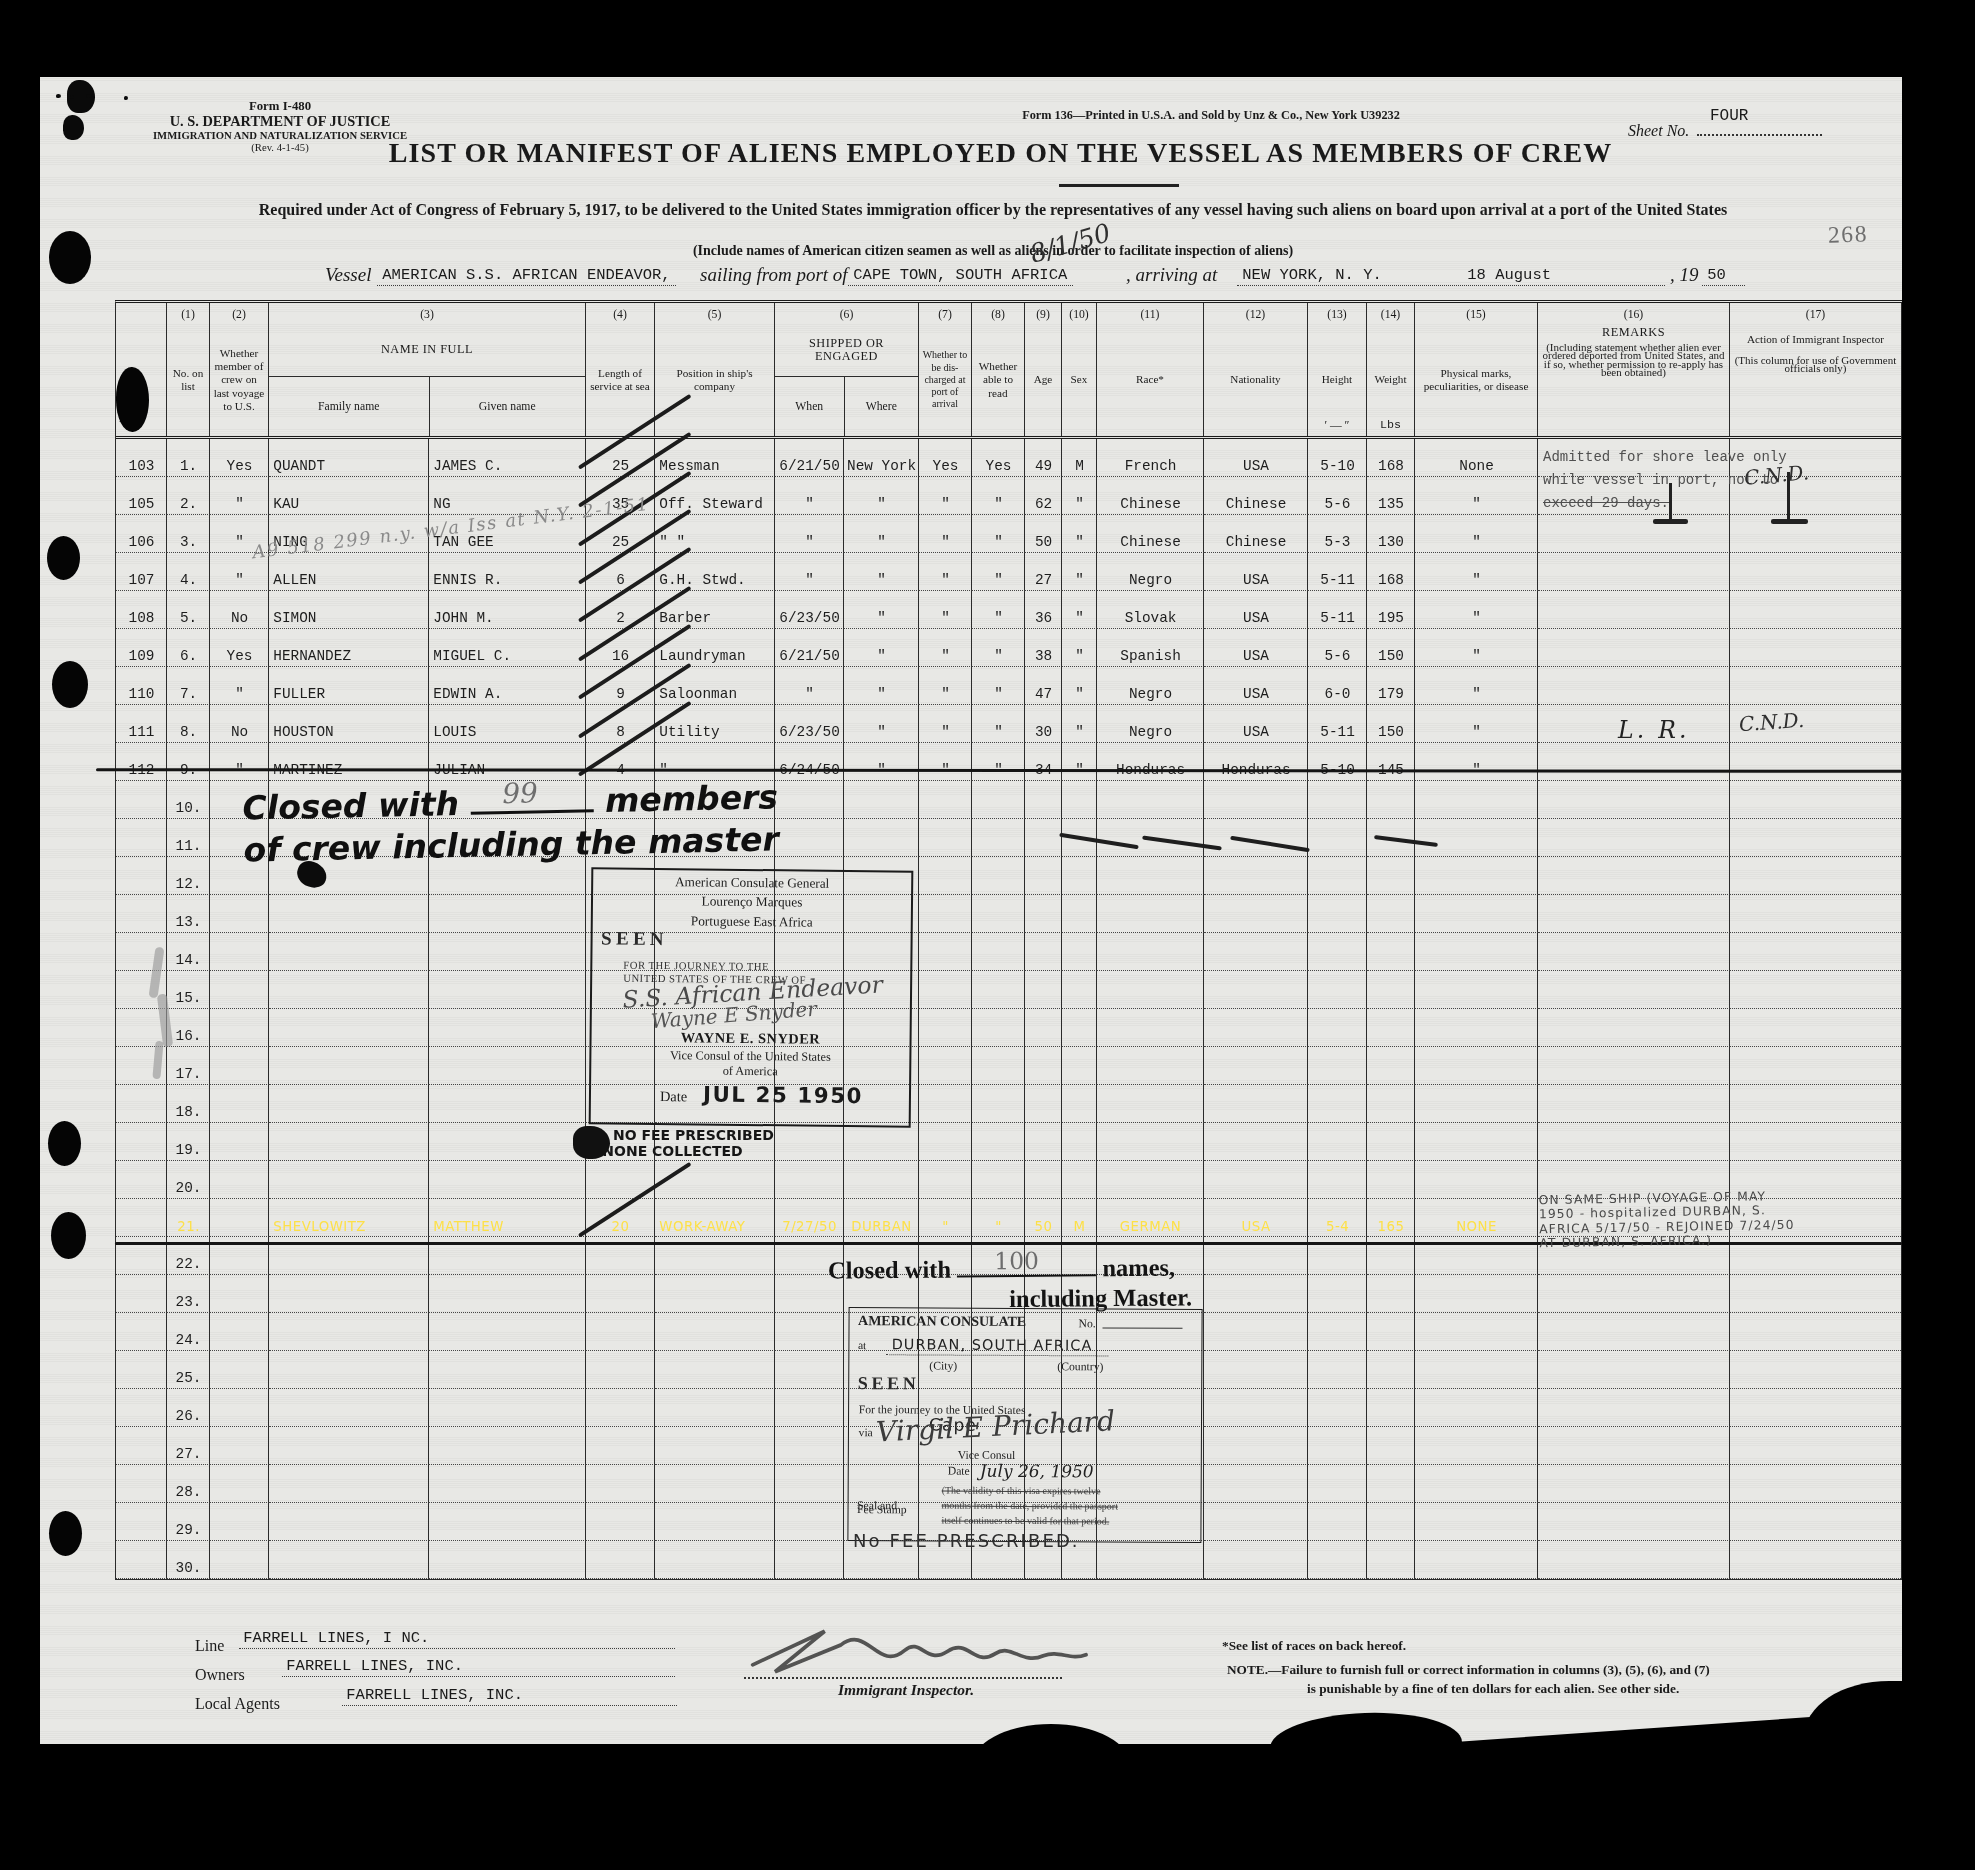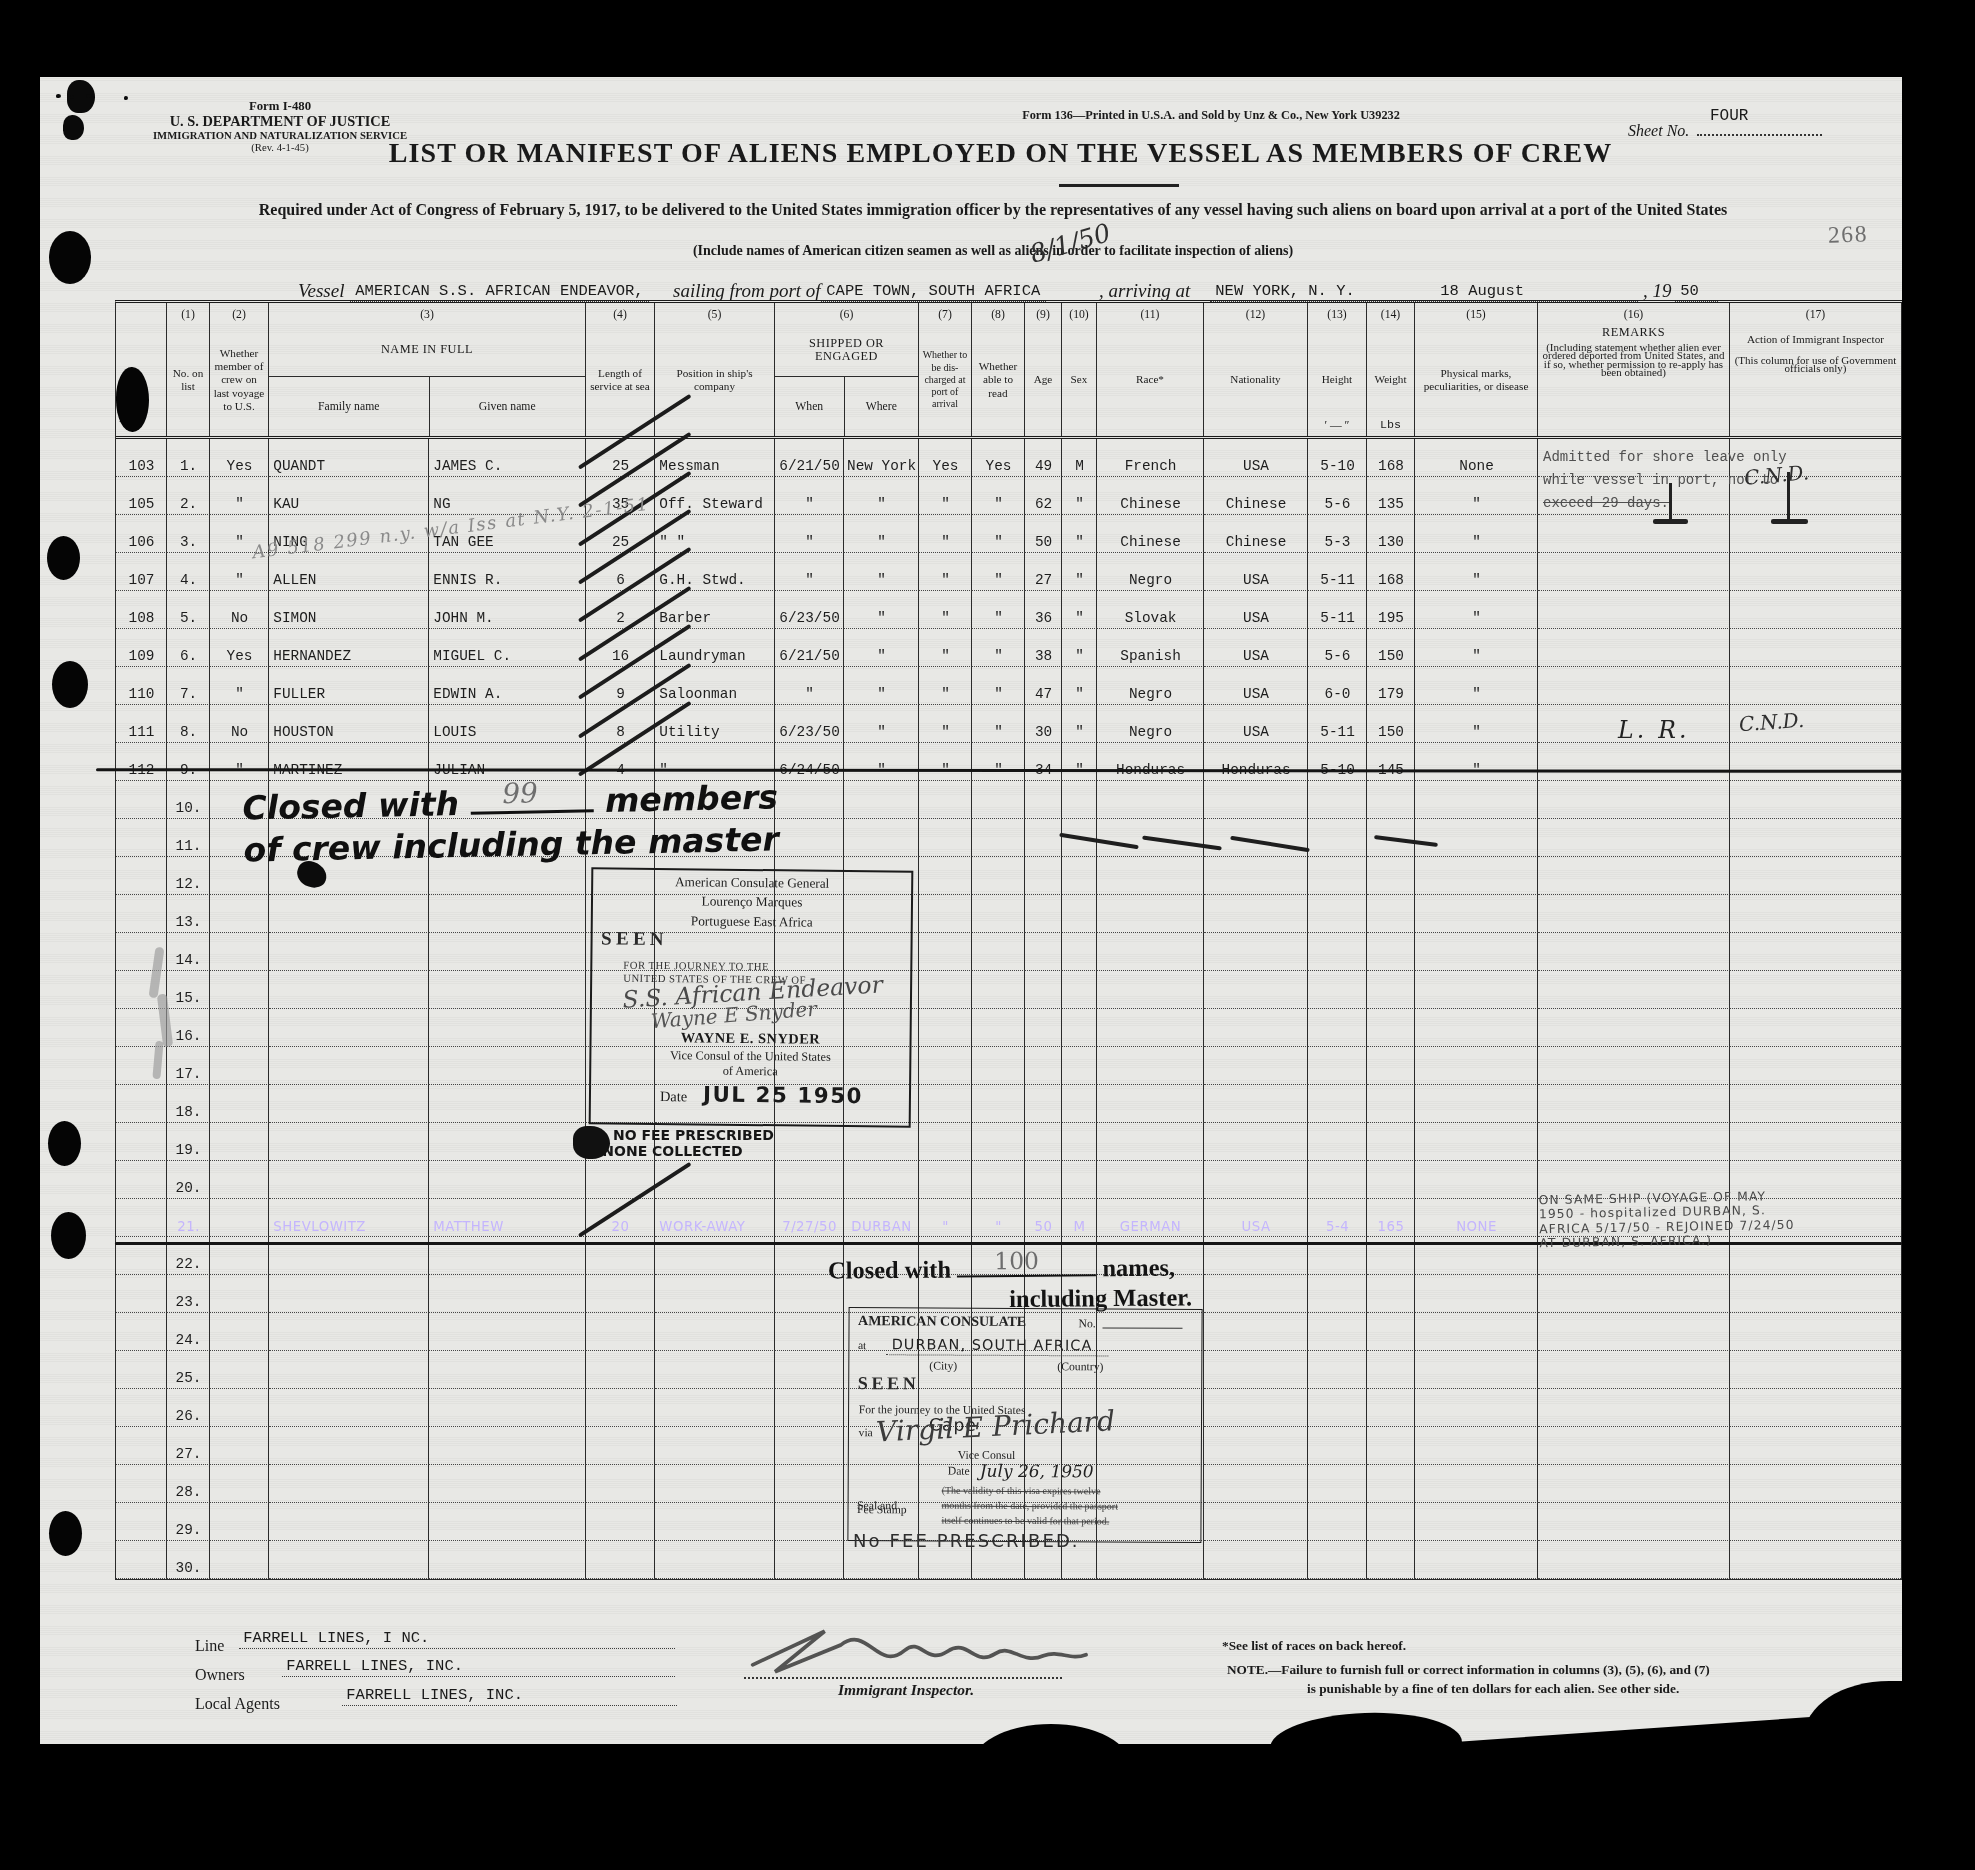--- a/index.html
+++ b/index.html
@@ -22,21 +22,21 @@
   .printer{left:832px;top:108px;width:758px;text-align:center;font-size:12.3px;font-weight:bold;z-index:3;}
   .sheetlbl{left:1604px;top:122px;font-size:16px;font-style:italic;z-index:3;margin-left:24px;}
   .sheetval{left:1710px;top:107px;font-size:16px;z-index:3;}
   .sheetline{left:1697px;top:134px;width:125px;border-bottom:2.1px dotted #333;z-index:3;}
   .pagestamp{left:1828px;top:221px;font-size:23.5px;color:#6f6f6f;letter-spacing:1.6px;z-index:3;transform:rotate(-2deg);}
   .doctitle{left:213px;right:187px;top:137px;text-align:center;font-size:28px;font-weight:bold;letter-spacing:1.1px;z-index:3;}
   .titleline{left:1059px;top:184px;width:120px;height:3.2px;background:#222;z-index:3;}
   .sub1{left:224px;right:213px;top:200px;text-align:center;font-size:16px;font-weight:bold;line-height:20px;z-index:3;}
   .sub2{left:224px;right:213px;top:243px;text-align:center;font-size:14px;font-weight:bold;z-index:3;}
   
-  .vseg{position:absolute;top:276px;height:25.6px;display:flex;align-items:flex-end;z-index:3;}
+  .vseg{position:absolute;top:260px;height:25.6px;display:flex;align-items:flex-end;z-index:3;margin-left:27px;}
   .vlbl{font-size:19px;font-style:italic;}
   .vval{font-family:"Liberation Mono","DejaVu Sans Mono",monospace;font-size:15.5px;border-bottom:1.6px dotted #3c3c3c;padding:0 5.3px 1.1px 5.3px;}
   
   .tablewrap{left:115px;top:300px;width:1785px;z-index:2;
      border-top:3.7px double #1a1a1a;border-left:1.6px solid #2b2b2b;border-right:2.7px double #2b2b2b;border-bottom:1.6px solid #2b2b2b;}
   .tgridcols{display:grid;grid-template-columns:51px 43px 59px 160px 157px 69px 120px 69px 75px 53px 53px 37px 35px 107px 104px 59px 48px 123px 192px 171px;}
   .thead{height:133px;border-bottom:3.7px double #1a1a1a;}
   .hcell{position:relative;border-right:1.1px solid #2b2b2b;display:flex;flex-direction:column;}
   .hcell:last-child{border-right:none;}
   .hnum{height:19px;display:flex;align-items:center;justify-content:center;font-size:11.7px;padding-top:2.1px;}
@@ -46,21 +46,21 @@
   .hsub{display:flex;height:59px;}
   .hsubcell{display:flex;align-items:center;justify-content:center;font-size:11.7px;}
   .hunit{position:absolute;bottom:4.3px;width:100%;text-align:center;font-size:11.7px;}
   .hsmall{font-size:11px;line-height:8.3px;font-weight:normal;padding:1.1px 3.2px;text-align:center;}
   .tbody{position:relative;}
   .trow{display:grid;grid-template-columns:51px 43px 59px 160px 157px 69px 120px 69px 75px 53px 53px 37px 35px 107px 104px 59px 48px 123px 192px 171px;height:38px;}
   .tcell{border-right:1.1px solid #2b2b2b;border-bottom:1.6px dotted #454545;display:flex;align-items:flex-end;
      font-family:"Liberation Mono","DejaVu Sans Mono",monospace;font-size:14.4px;color:#1d1d1d;padding:0 3.2px 1.6px 4.3px;overflow:visible;white-space:nowrap;}
   .tcell:last-child{border-right:none;}
   .tcell.ctr{justify-content:center;}
-  .trow.hand .tcell{font-family:"DejaVu Sans",sans-serif;font-size:13.3px;letter-spacing:0.5px;color:#c4b5fd;}
+  .trow.hand .tcell{font-family:"DejaVu Sans",sans-serif;font-size:13.3px;letter-spacing:0.5px;color:#fde047;}
   .slash{position:absolute;left:463px;width:133px;height:4.3px;background:#1c1c1c;border-radius:3.2px;
      transform:rotate(-33deg);transform-origin:left center;z-index:4;}
   .heavyline{position:absolute;background:#141414;z-index:4;border-radius:1.6px;}
   
   .closed99{left:243px;top:783px;transform:rotate(-1.2deg);z-index:5;
      font-family:"DejaVu Sans",sans-serif;font-weight:bold;font-style:italic;font-size:33px;color:#101010;}
   .closed99 .numwrap{display:inline-block;width:123px;border-bottom:3.2px solid #101010;position:relative;vertical-align:baseline;}
   .closed99 .hand99{position:absolute;left:32px;bottom:1.1px;font-size:28px;font-weight:normal;color:#6e6e6e;font-family:"DejaVu Serif",serif;}
   .closed99 .l2{margin-top:3.2px;}
   .stampbox{border:2.1px solid #1b1b1b;background:transparent;z-index:5;}

